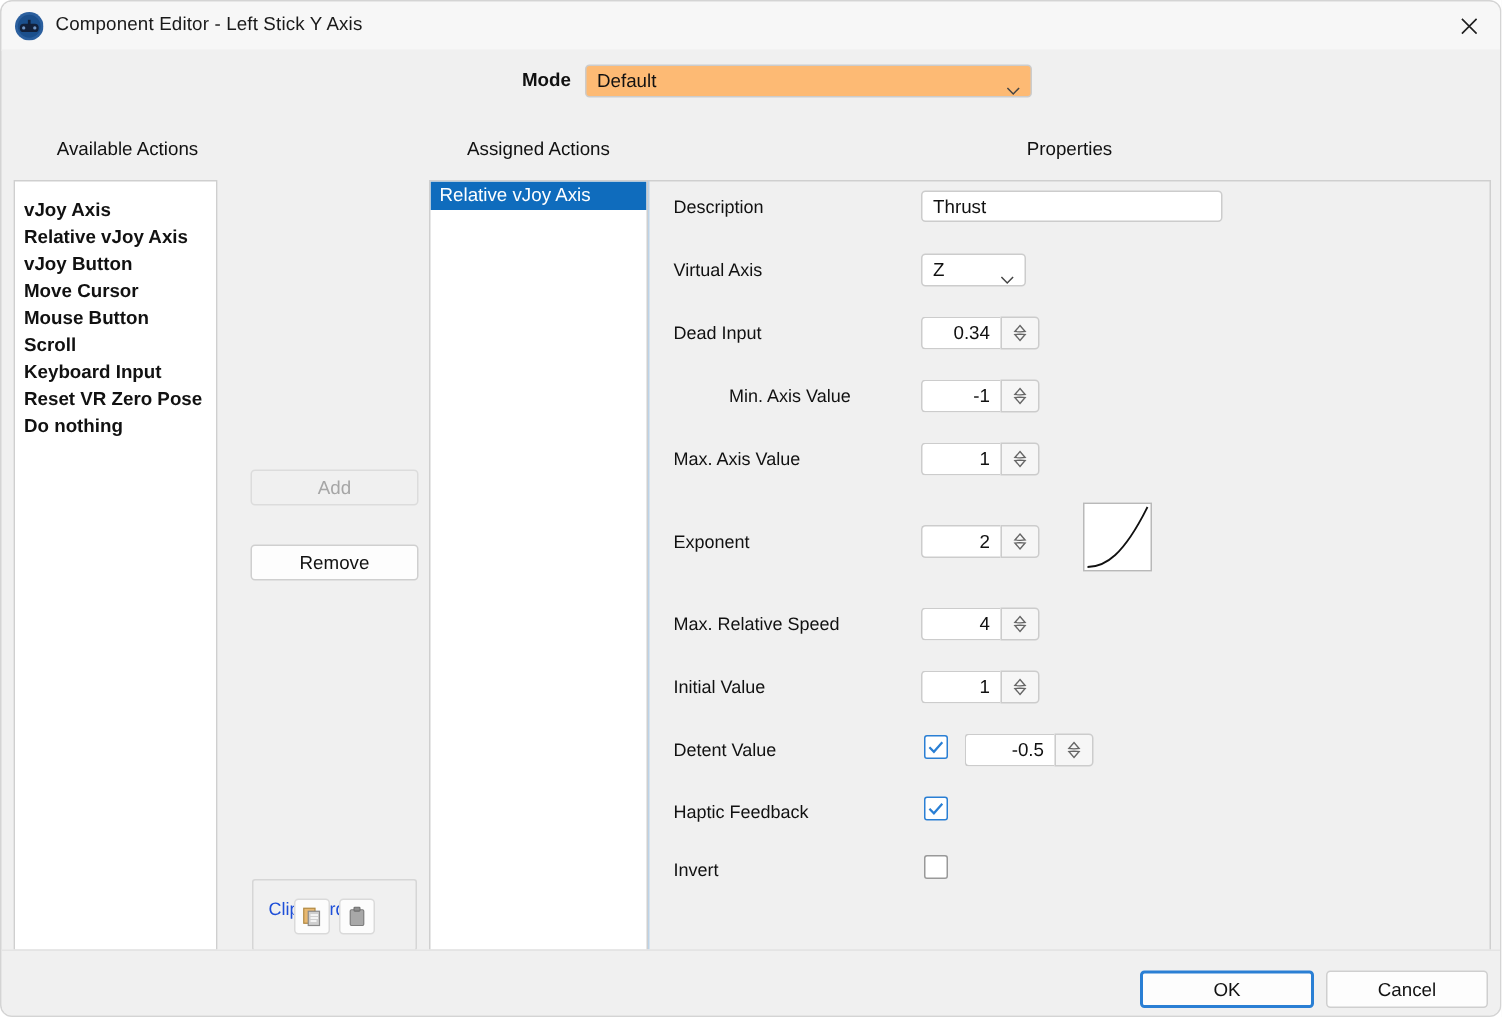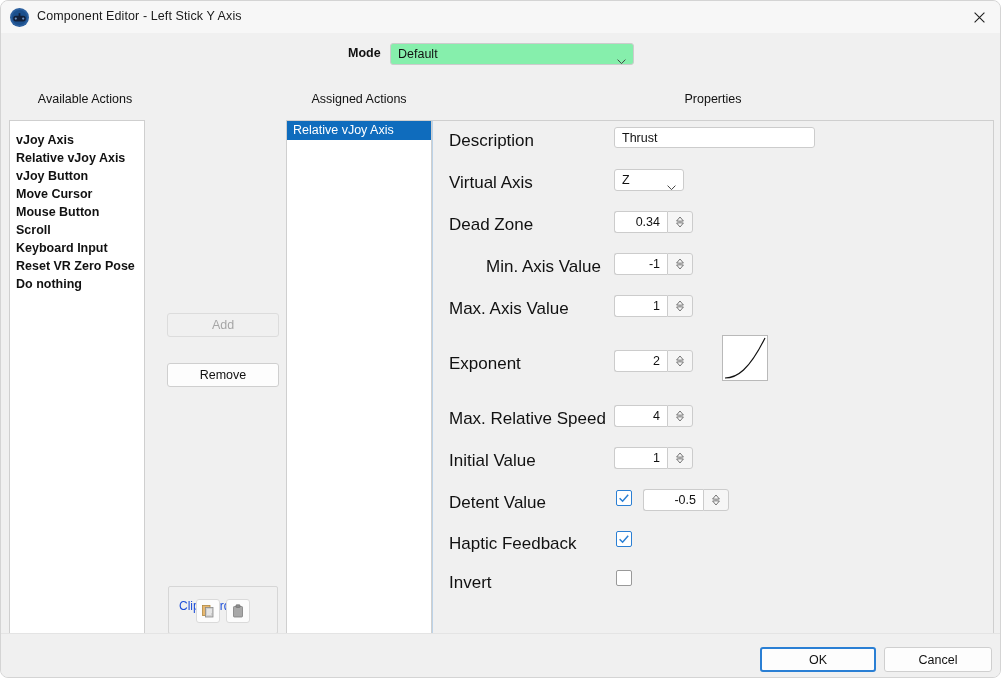--- a/index.html
+++ b/index.html
@@ -44,22 +44,22 @@
   }
   #close-btn svg { display: block; }
 
   
   #mode-label {
     position: absolute; left: 347px; top: 45px;
     font-size: 12.5px; color: #111; font-weight: bold;
   }
   #mode-select {
     position: absolute; left: 389px; top: 42px;
-    width: 244px; height: 22px;
-    background: #86efac;
+    width: 298px; height: 22px;
+    background: #fdba74;
     border: 1px solid #cccccc;
     border-radius: 3px;
   }
   #mode-select .val {
     position: absolute; left: 7px; top: 3px;
     font-size: 12.5px; color: #111;
   }
   .chev {
     position: absolute; right: 7px; top: 7px;
     width: 9px; height: 6px;
@@ -155,21 +155,21 @@
   
   #props-panel {
     position: absolute; left: 431px; top: 119px;
     width: 562px; height: 514px;
     background: #f0f0f0;
     border: 1px solid #cfcfcf;
     border-left: 1px solid #bcd3e8;
   }
   .prop-label {
     position: absolute;
-    font-size: 17px; color: #111;
+    font-size: 12px; color: #111;
     white-space: nowrap;
   }
   .txtbox {
     position: absolute;
     background: #ffffff;
     border: 1px solid #cccccc;
     border-radius: 3px;
     font-size: 12.5px; color: #111; text-align: center;
   }
   .txtbox .tv {
@@ -331,21 +331,21 @@
     <span class="prop-label" style="left:16px; top:52px;">Virtual Axis</span>
     <div class="sel-box" style="left:181px; top:48px; width:70px;">
       <span class="sv">Z</span>
       <span class="chev">
         <svg width="9" height="6" viewBox="0 0 9 6">
           <path d="M0.6 0.6 L4.5 4.6 L8.4 0.6" stroke="#444" stroke-width="1" fill="none"></path>
         </svg>
       </span>
     </div>
 
-    <span class="prop-label" style="left:16px; top:94px;">Dead Zone</span>
+    <span class="prop-label" style="left:16px; top:94px;">Dead Input</span>
     <div class="spin-wrap" style="left:181px; top:90px; width:79px;">
       <div class="spin-field">
         <span class="sv">0.34</span>
       </div>
       <div class="spin-btn">
         <svg width="10" height="14" viewBox="0 0 10 14">
           <path d="M5 2 L8.4 6 L5 6.2 L1.6 6 Z" fill="none" stroke="#666" stroke-width="0.9"></path>
           <path d="M5 12 L8.4 8 L5 7.8 L1.6 8 Z" fill="none" stroke="#666" stroke-width="0.9"></path>
         </svg>
       </div>

